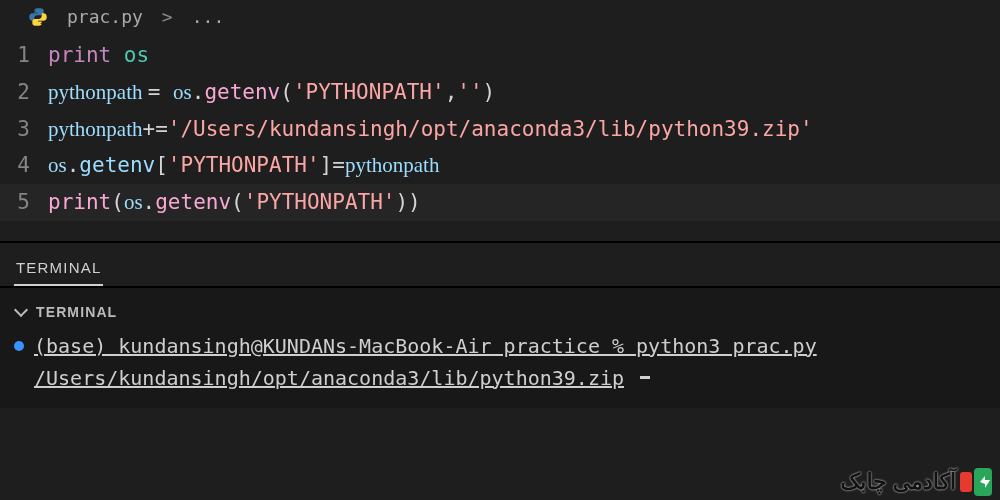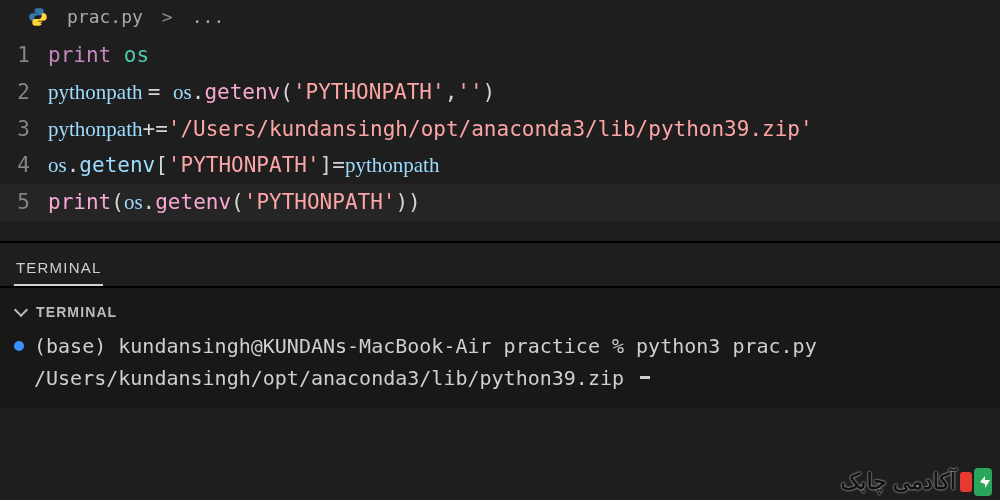--- a/index.html
+++ b/index.html
@@ -96,20 +96,21 @@
   width: 10px; height: 10px;
   border-left: 2px solid #bbb;
   border-bottom: 2px solid #bbb;
   transform: rotate(-45deg);
   margin-top: -4px;
 }
 .term-body {
   font-size: 20px;
   line-height: 1.6;
   color: #cfcfcf;
+  text-decoration: underline;
 }
 .term-line { display: flex; align-items: center; gap: 10px; }
 .dot {
   width: 10px; height: 10px; border-radius: 50%;
   background: #3794ff;
   flex-shrink: 0;
 }
 .cursor {
   display: inline-block;
   width: 10px; height: 3px;

